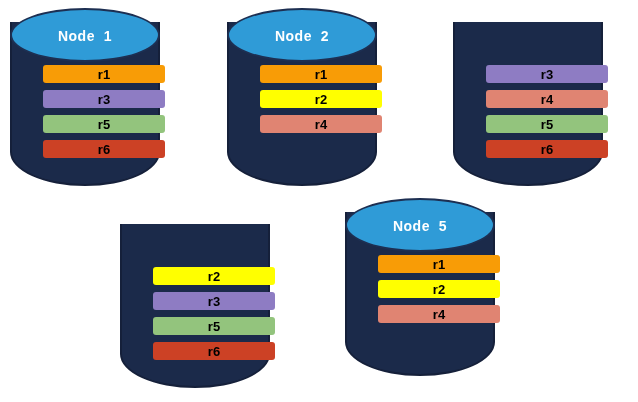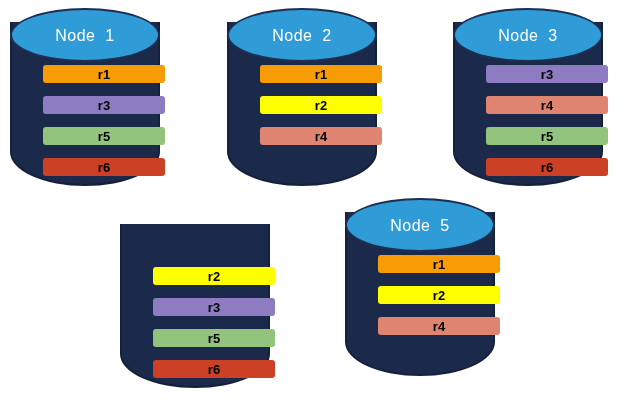--- a/index.html
+++ b/index.html
@@ -66,37 +66,37 @@
     border: 2px solid #1d2f52;
     box-sizing: border-box;
     border-radius: 50% / 50%;
     display: flex;
     align-items: center;
     justify-content: center;
   }
 
   .node-title {
     color: #ffffff;
-    font-size: 16px;
-    font-weight: normal;
+    font-size: 14px;
+    font-weight: bold;
     letter-spacing: 0.5px;
     white-space: pre;
     line-height: 1;
     margin-top: 1px;
   }
 
   
   .replica-list {
     position: absolute;
     left: 33px;
     top: 57px;
     width: 122px;
     display: flex;
     flex-direction: column;
-    gap: 13px;
+    gap: 7px;
   }
 
   .replica {
     width: 122px;
     height: 18px;
     border-radius: 3px;
     display: flex;
     align-items: center;
     justify-content: center;
     box-sizing: border-box;
@@ -155,23 +155,20 @@
           <span class="replica-label">r2</span>
         </div>
         <div class="replica" style="background: rgb(224, 132, 114);">
           <span class="replica-label">r4</span>
         </div>
       </div>
     </div>
     <div class="node" id="node-3">
       <div class="node-body"></div>
       <div class="node-body-top-cover"></div>
-      <div class="node-top">
-        <span class="node-title">Node  3</span>
-      </div>
       <div class="replica-list">
         <div class="replica" style="background: rgb(142, 124, 195);">
           <span class="replica-label">r3</span>
         </div>
         <div class="replica" style="background: rgb(224, 132, 114);">
           <span class="replica-label">r4</span>
         </div>
         <div class="replica" style="background: rgb(147, 196, 125);">
           <span class="replica-label">r5</span>
         </div>

